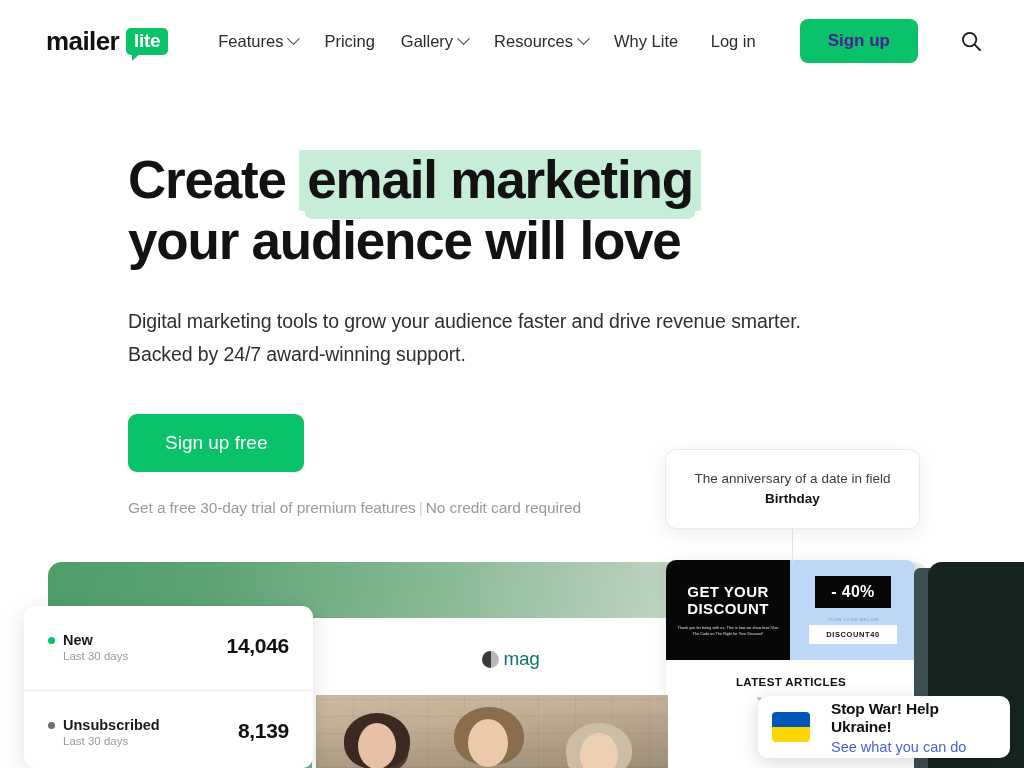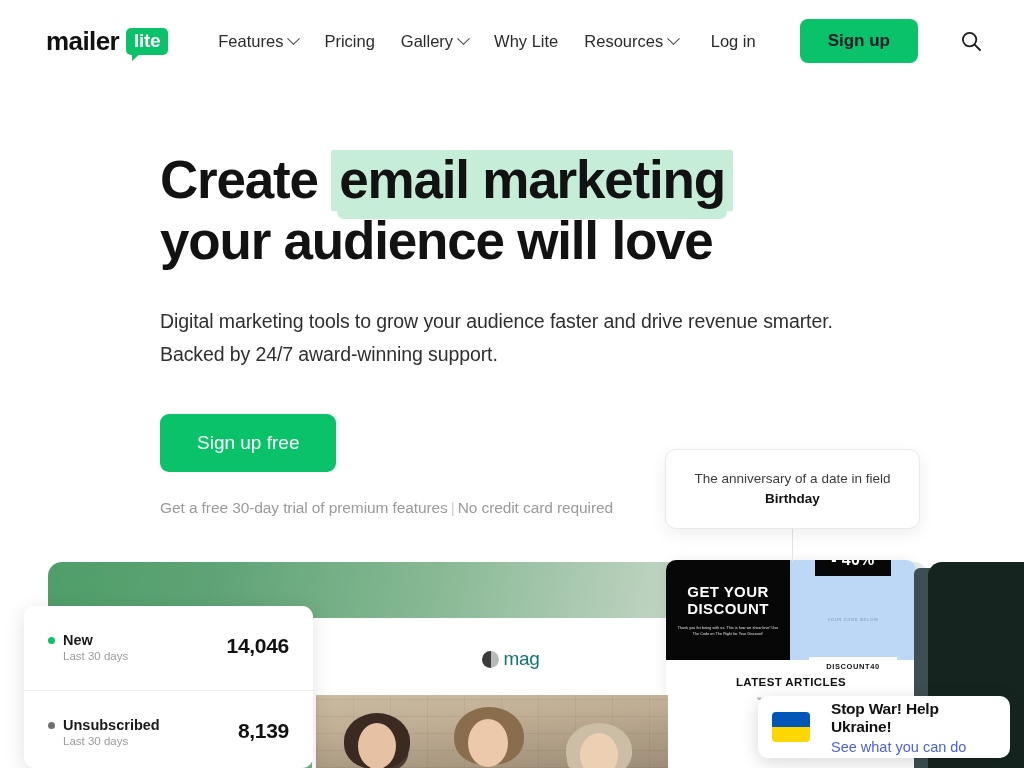--- a/index.html
+++ b/index.html
@@ -48,34 +48,34 @@
   .caret {
     display: inline-block; width: 9px; height: 9px;
     border-right: 1.8px solid #4a4a4a; border-bottom: 1.8px solid #4a4a4a;
     transform: rotate(45deg) translate(-2px,-2px);
   }
   .nav-right { display: flex; align-items: center; margin-left: auto; margin-right: 40px; gap: 16px; }
   .login-link {
     font-size: 16.5px; color: #2b2b2b; cursor: pointer; padding: 8px 14px; white-space: nowrap;
   }
   .signup-btn {
-    background: #09C269; color: #0f172a; border: none;
+    background: #09C269; color: #4c1d95; border: none;
     font-family: "Liberation Sans", sans-serif;
     font-size: 17px; font-weight: 700;
     padding: 12px 28px; border-radius: 8px; cursor: pointer;
     margin-left: 14px; white-space: nowrap;
   }
   .search-btn {
     margin-left: 24px; width: 26px; height: 26px; cursor: pointer;
     display: flex; align-items: center; justify-content: center;
     background: none; border: none;
   }
 
   
-  .hero { position: absolute; left: 128px; top: 150px; width: 800px; z-index: 20; margin-left: 32px; }
+  .hero { position: absolute; left: 128px; top: 150px; width: 800px; z-index: 20; }
   .headline {
     font-size: 53px; font-weight: 700; color: #121212;
     line-height: 1.12; letter-spacing: -1.2px;
   }
   .hl-wrap { position: relative; display: inline-block; }
   .hl-mark {
     position: relative; display: inline-block;
     padding: 0 8px 2px 8px;
     background: #C6EDD8;
     border-radius: 2px;
@@ -176,21 +176,20 @@
     line-height: 1.18; text-transform: uppercase;
   }
   .promo-sub {
     margin-top: 8px; font-size: 3.6px; line-height: 1.6; text-align: center;
     color: #e8e8e8; letter-spacing: 0.1px;
   }
   .promo-blue {
     flex: 1; background: #BDD7F7;
     display: flex; flex-direction: column; align-items: center; justify-content: center;
     padding: 6px;
-    gap: 32px;
   }
   .promo-pct {
     background: #070707; color: #ffffff; font-size: 16px; font-weight: 700;
     padding: 7px 16px; letter-spacing: 0.3px;
   }
   .promo-codelabel {
     margin-top: 9px; font-size: 4.2px; font-weight: 700; color: #8aa9cf;
     letter-spacing: 0.6px; text-transform: uppercase;
   }
   .promo-codebox {
@@ -273,25 +272,25 @@
         <i class="caret"></i>
       </div>
       <div class="nav-item">
         <span>Pricing</span>
       </div>
       <div class="nav-item">
         <span>Gallery</span>
         <i class="caret"></i>
       </div>
       <div class="nav-item">
-        <span>Why Lite</span>
-      </div>
-      <div class="nav-item">
         <span>Resources</span>
         <i class="caret"></i>
+      </div>
+      <div class="nav-item">
+        <span>Why Lite</span>
       </div>
     </nav>
 
     <div class="nav-right">
       <span class="login-link">Log in</span>
       <button class="signup-btn">Sign up</button>
       <button class="search-btn">
         <svg width="22" height="22" viewBox="0 0 22 22" fill="none">
           <circle cx="9.6" cy="9.6" r="6.7" stroke="#1a1a1a" stroke-width="1.8"></circle>
           <line x1="14.6" y1="14.6" x2="20" y2="20" stroke="#1a1a1a" stroke-width="1.8" stroke-linecap="round"></line>

